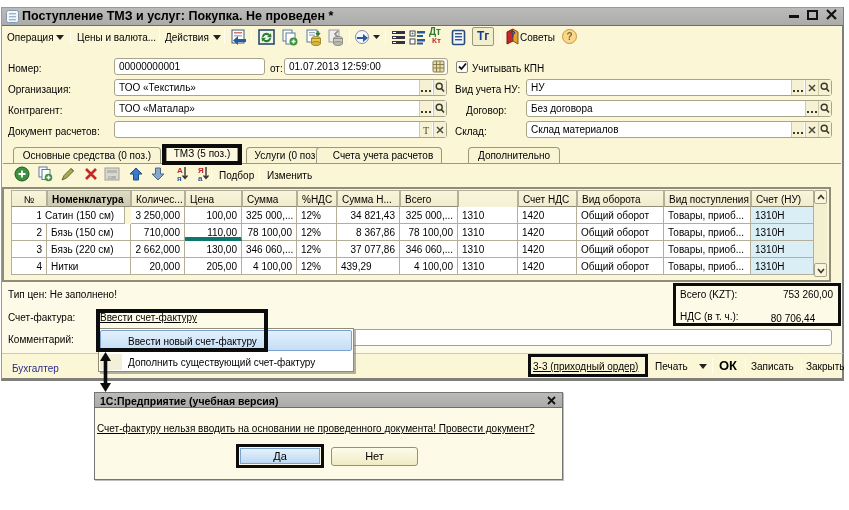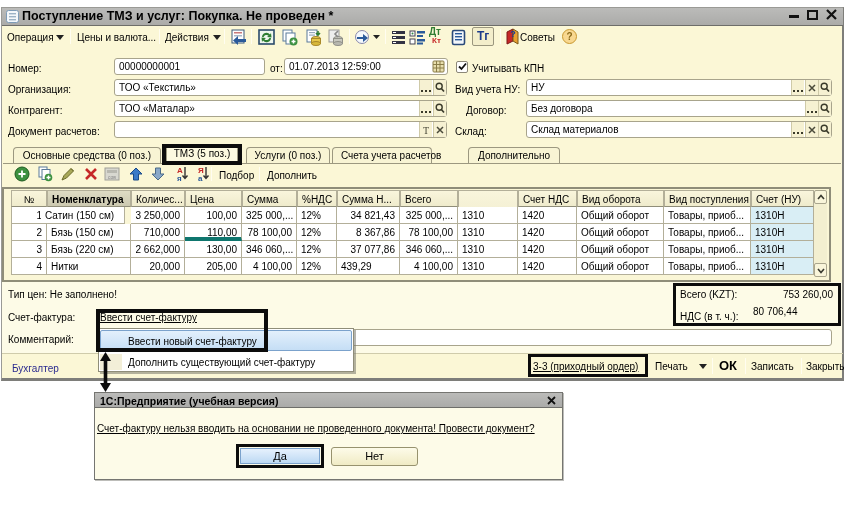--- a/index.html
+++ b/index.html
@@ -216,21 +216,21 @@
     <div class="a" style="left:818px;top:122px;width:13px;height:15px;background:#f6f1d2;border-left:1px solid #cfcaa8;"></div>
     <svg class="ic" style="left:820px;top:124px;" width="10" height="11" viewBox="0 0 10 11">
       <circle cx="4.2" cy="4.2" r="3" fill="none" stroke="#3a3a2a" stroke-width="1.4"></circle>
       <line x1="6.4" y1="6.4" x2="9" y2="9.6" stroke="#3a3a2a" stroke-width="1.6"></line>
     </svg>
   </div>
 
 <div class="tab" style="left:13px; width:148px;">Основные средства (0 поз.)</div>
 <div class="tab active" style="left:166px; width:72px;">ТМЗ (5 поз.)</div>
 <div class="tab" style="left:246px; width:84px;">Услуги (0 поз.)</div>
-<div class="tab" style="left:332px; width:100px;padding-left:8px;">Счета учета расчетов</div>
+<div class="tab" style="left:316px; width:126px;padding-left:8px;">Счета учета расчетов</div>
 <div class="tab" style="left:468px; width:92px;">Дополнительно</div>
 <div class="tabline"></div>
 
 <div id="gridicons">
     <svg class="ic" style="left:14px;top:166px;" width="16" height="16" viewBox="0 0 16 16">
       <circle cx="8" cy="8" r="7" fill="#3d9140" stroke="#1e5a20"></circle>
       <path d="M8 4.5 V11.5 M4.5 8 H11.5" stroke="#fff" stroke-width="1.8"></path>
     </svg>
     <svg class="ic" style="left:37px;top:166px;" width="16" height="16" viewBox="0 0 16 16">
       <rect x="2" y="1" width="8" height="10" fill="#fff" stroke="#5a7a9a"></rect>
@@ -263,21 +263,21 @@
     </svg>
     <svg class="ic" style="left:193px;top:165px;" width="17" height="17" viewBox="0 0 17 17">
       <text x="5" y="8" font-size="8" font-weight="bold" fill="#c62828">Я</text>
       <text x="5" y="16" font-size="8" font-weight="bold" fill="#2a5a9a">а</text>
       <path d="M13 2 V13 M10.5 10.5 L13 13.5 L15.5 10.5" stroke="#333" stroke-width="1.4" fill="none"></path>
     </svg>
   </div>
 <div class="vsep" style="left:211px; top:167px; height:14px;"></div>
 <div class="lbl" style="left:219px; top:169px;">Подбор</div>
 <div class="vsep" style="left:259px; top:167px; height:14px;"></div>
-<div class="lbl" style="left:267px; top:169px;">Дополнить</div>
+<div class="lbl" style="left:267px; top:169px;">Изменить</div>
 
 <div class="a" style="left:2px; top:187px; width:829px; height:95px; background:#faf6d6; border:2px solid #8f8d79;"></div>
 <div id="tablecells">
     <div class="grid-cell" style="left:11px;top:190px;width:36px;height:17px;background:linear-gradient(#f9f5dc,#efebcc);border:1px solid #b3af99;border-bottom:1px solid #8f8d79;padding:1px 0px;text-align:center;">№</div>
     <div class="grid-cell" style="left:47px;top:190px;width:84px;height:17px;background:linear-gradient(#dedbc4,#ccc9b0);font-weight:bold;border:1px solid #b3af99;border-bottom:1px solid #8f8d79;padding:1px 4px;">Номенклатура</div>
     <div class="grid-cell" style="left:131px;top:190px;width:54px;height:17px;background:linear-gradient(#f9f5dc,#efebcc);border:1px solid #b3af99;border-bottom:1px solid #8f8d79;padding:1px 4px;">Количес...</div>
     <div class="grid-cell" style="left:185px;top:190px;width:57px;height:17px;background:linear-gradient(#f9f5dc,#efebcc);border:1px solid #b3af99;border-bottom:1px solid #8f8d79;padding:1px 4px;">Цена</div>
     <div class="grid-cell" style="left:242px;top:190px;width:55px;height:17px;background:linear-gradient(#f9f5dc,#efebcc);border:1px solid #b3af99;border-bottom:1px solid #8f8d79;padding:1px 4px;">Сумма</div>
     <div class="grid-cell" style="left:297px;top:190px;width:40px;height:17px;background:linear-gradient(#f9f5dc,#efebcc);border:1px solid #b3af99;border-bottom:1px solid #8f8d79;padding:1px 4px;">%НДС</div>
     <div class="grid-cell" style="left:337px;top:190px;width:63px;height:17px;background:linear-gradient(#f9f5dc,#efebcc);border:1px solid #b3af99;border-bottom:1px solid #8f8d79;padding:1px 4px;">Сумма Н...</div>
@@ -348,21 +348,21 @@
   </svg>
 <div class="a" style="left:814px; top:263px; width:13px; height:14px; background:#f9f5da; border:1px solid #a9a58d; border-radius:2px;"></div>
 <svg class="ic" style="left:817px; top:268px;" width="8" height="6">
     <path d="M1 1 L4 4.5 L7 1" stroke="#3a3a30" stroke-width="1.6" fill="none"></path>
   </svg>
 
 <div class="lbl" style="left:8px; top:288px;">Тип цен: Не заполнено!</div>
 <div class="lbl" style="left:680px; top:288px;">Всего (KZT):</div>
 <div class="lbl" style="left:753px; top:288px; width:80px; text-align:right;">753 260,00</div>
 <div class="lbl" style="left:680px; top:310px;">НДС (в т. ч.):</div>
-<div class="lbl" style="left:753px; top:305px; width:80px; text-align:left;">80 706,44</div>
+<div class="lbl" style="left:753px; top:312px; width:80px; text-align:center;">80 706,44</div>
 
 <div class="lbl" style="left:8px; top:311px;">Счет-фактура:</div>
 <div class="lbl" style="left:100px; top:311px; text-decoration:underline;">Ввести счет-фактуру</div>
 
 <div class="lbl" style="left:8px; top:333px;">Комментарий:</div>
 <div class="fld" style="left:99px; top:329px; width:733px;"></div>
 
 <div class="a" style="left:2px; top:353px; width:841px; height:1px; background:#cfcbab;"></div>
 <div class="lbl" style="left:12px; top:362px; color:#2b2b8f;">Бухгалтер</div>
 <div class="lbl" style="left:533px; top:360px;text-decoration:underline;">3-3 (приходный ордер)</div>

